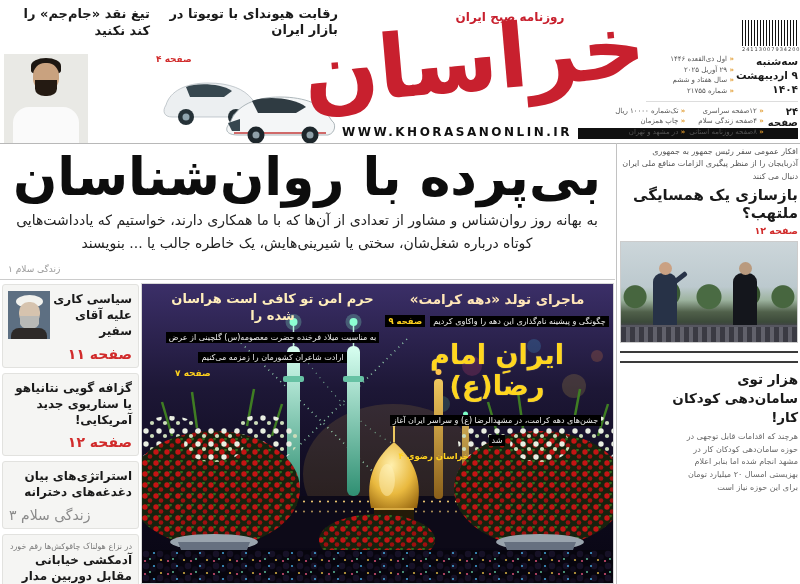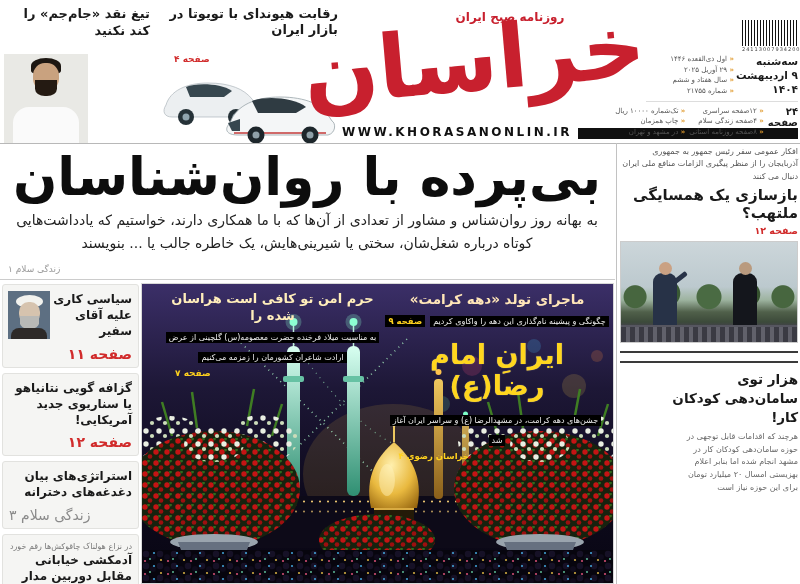--- a/index.html
+++ b/index.html
@@ -15,21 +15,21 @@
   .jam-ref{position:absolute;left:2px;bottom:4px;font-size:9px;font-weight:bold;}
   .jam-photo{position:absolute;left:2px;top:48px;width:84px;height:89px;background:#e9e9e5;overflow:hidden;}
   .jp-hair{position:absolute;top:4px;left:27px;width:30px;height:16px;background:#1d1712;border-radius:50% 50% 20% 20%;}
   .jp-head{position:absolute;top:9px;left:29px;width:26px;height:28px;background:#c9a27f;border-radius:45%;}
   .jp-beard{position:absolute;top:26px;left:31px;width:22px;height:16px;background:#241a12;border-radius:0 0 45% 45%;}
   .jp-shirt{position:absolute;bottom:0;left:9px;width:66px;height:36px;background:#fafafa;border-radius:16px 16px 0 0;}
 
   .cars-story{left:154px;top:6px;width:184px;height:137px;}
   .cars-title{font-size:13px;font-weight:bold;text-align:right;line-height:1.25;}
   .cars-body{font-size:8px;color:#666;text-align:right;line-height:1.6;margin-top:2px;padding-left:26px;}
-  .cars-ref{position:absolute;left:20px;top:48px;font-size:9px;font-weight:bold;}
+  .cars-ref{position:absolute;left:2px;top:48px;font-size:9px;font-weight:bold;}
   .cars-photo{position:absolute;left:0;right:0;bottom:0;height:74px;}
 
   
   .tagline{left:440px;top:10px;width:140px;text-align:center;color:#c8202e;font-size:12px;font-weight:bold;}
   .mast-title{left:336px;top:0px;width:310px;height:124px;color:#c8202e;font-weight:bold;
               font-size:88px;line-height:118px;text-align:center;transform:rotate(-5deg);}
   .url-bar{left:342px;top:126px;width:456px;height:13px;display:flex;align-items:flex-end;direction:ltr;}
   .url-text{font-size:12px;font-weight:bold;letter-spacing:2.5px;color:#111;white-space:nowrap;}
   .url-fill{flex:1;height:11px;background:#101010;margin-left:6px;}
 

